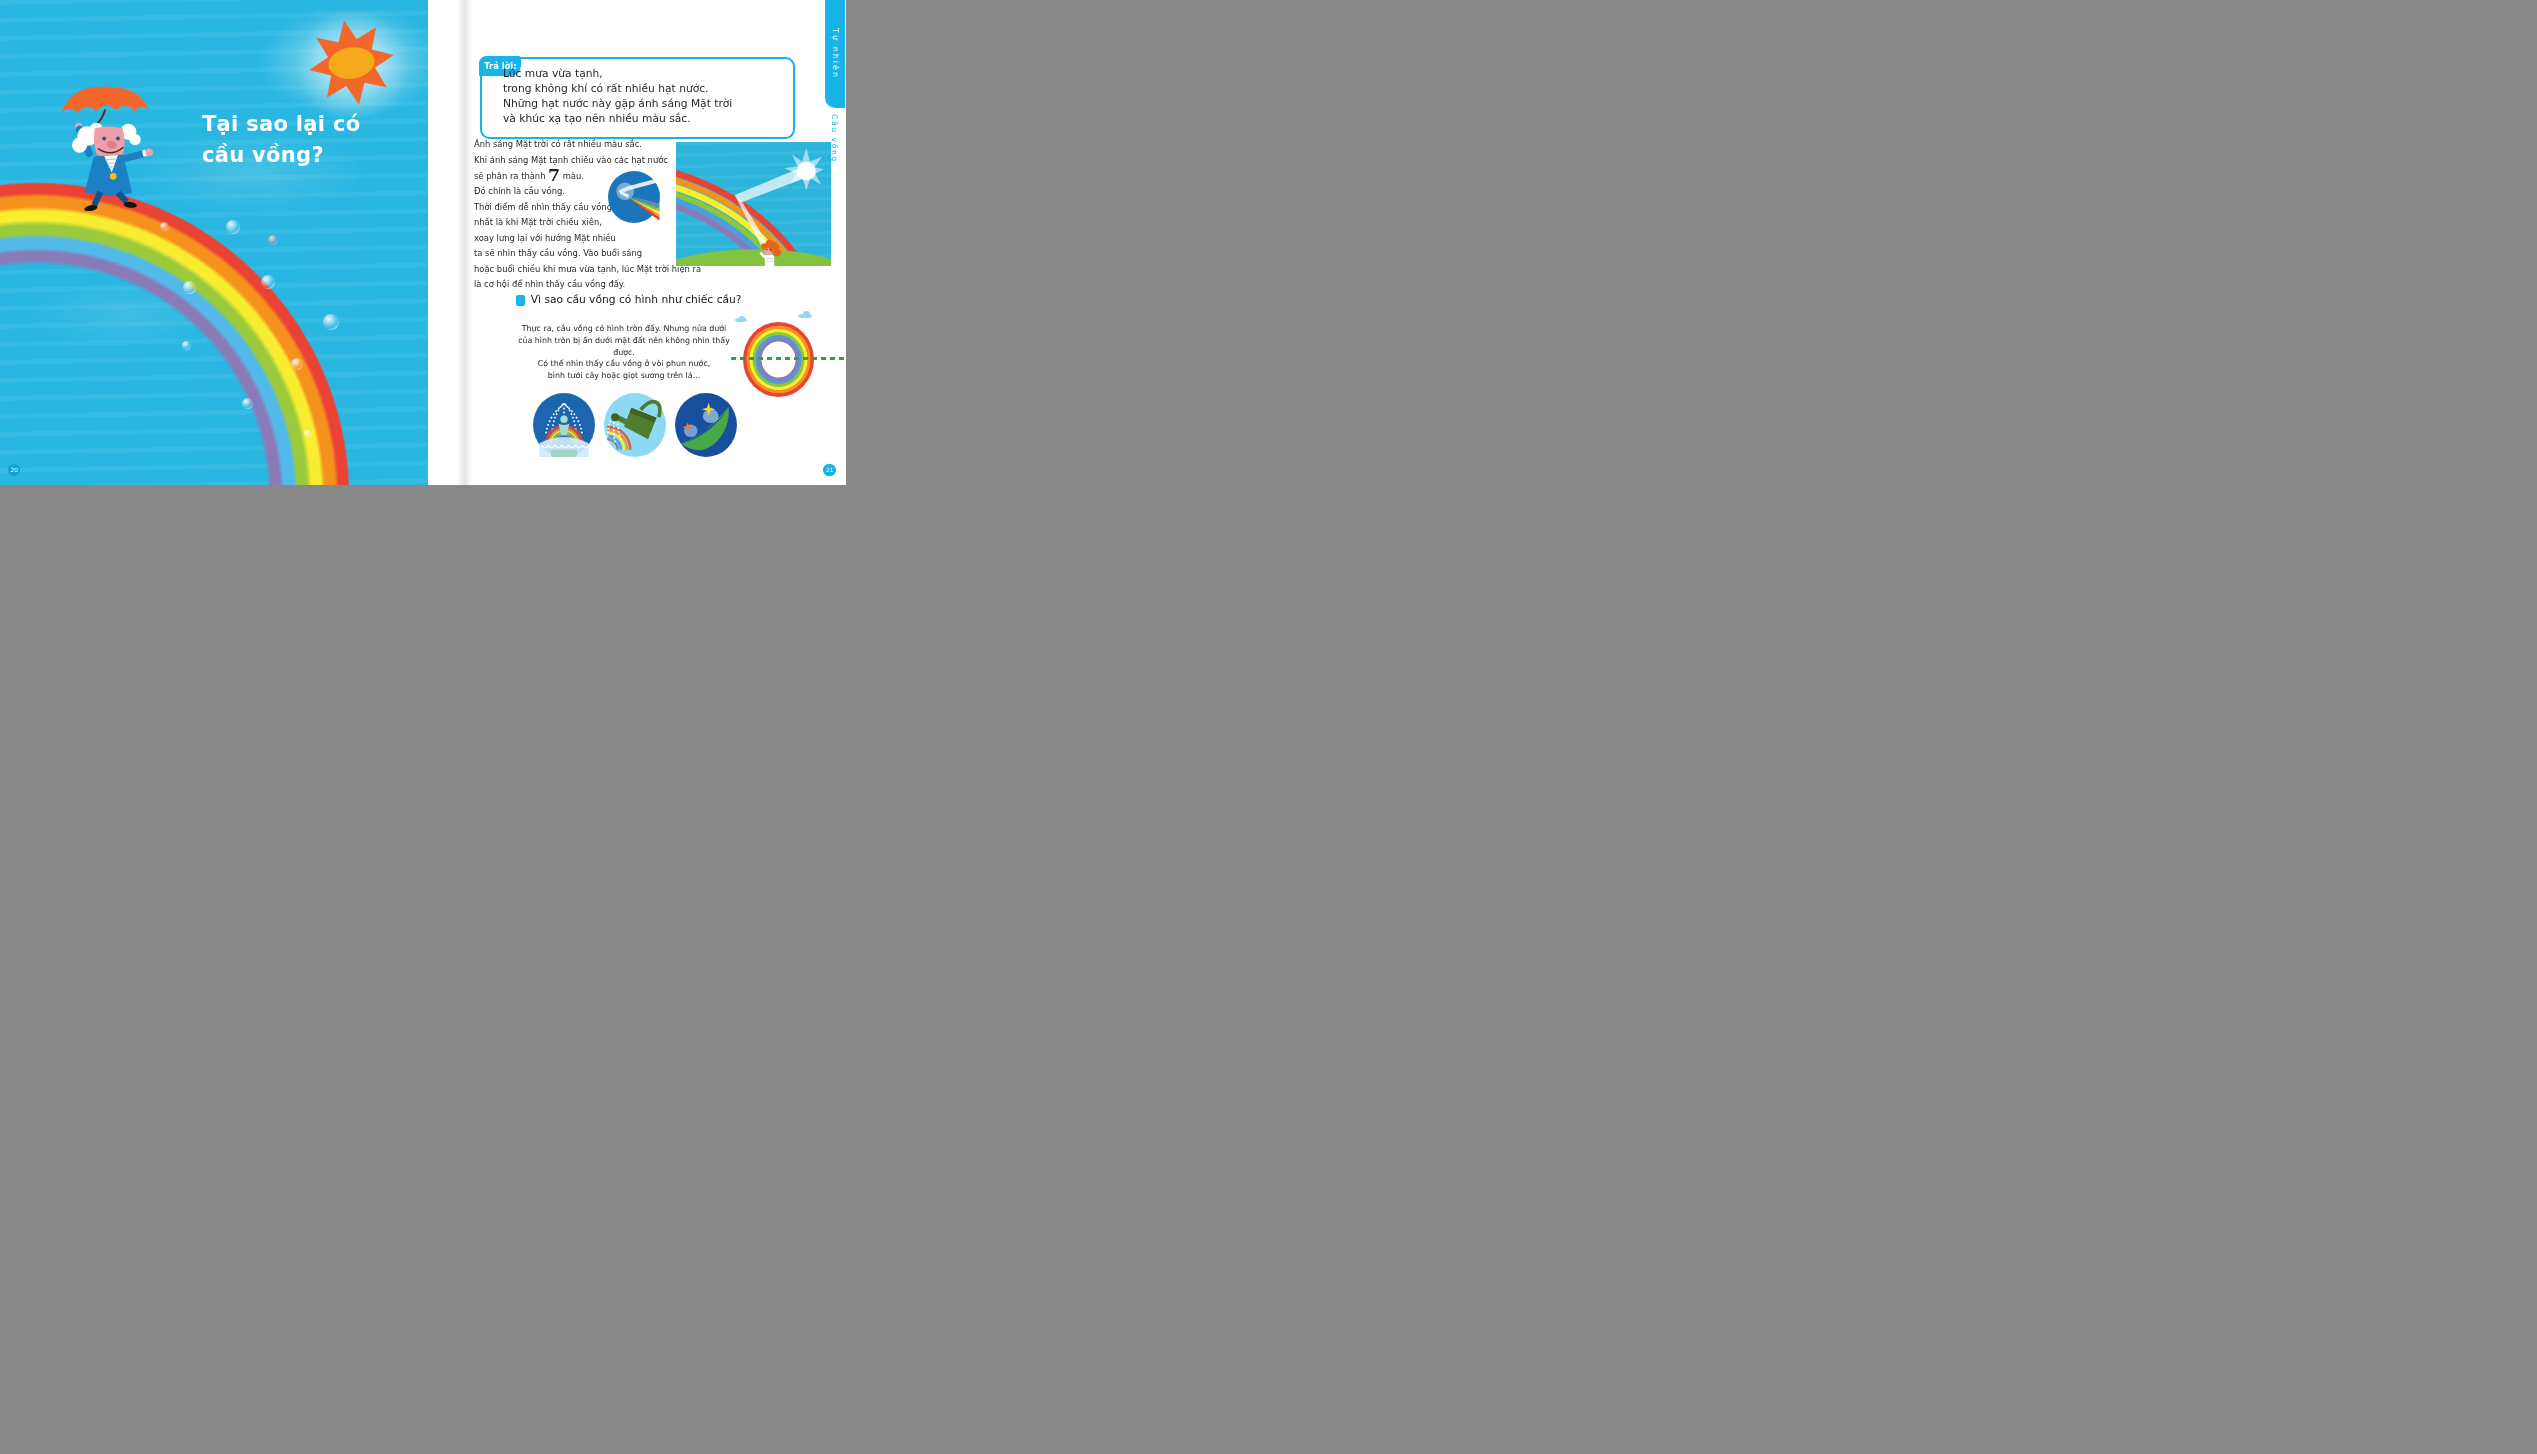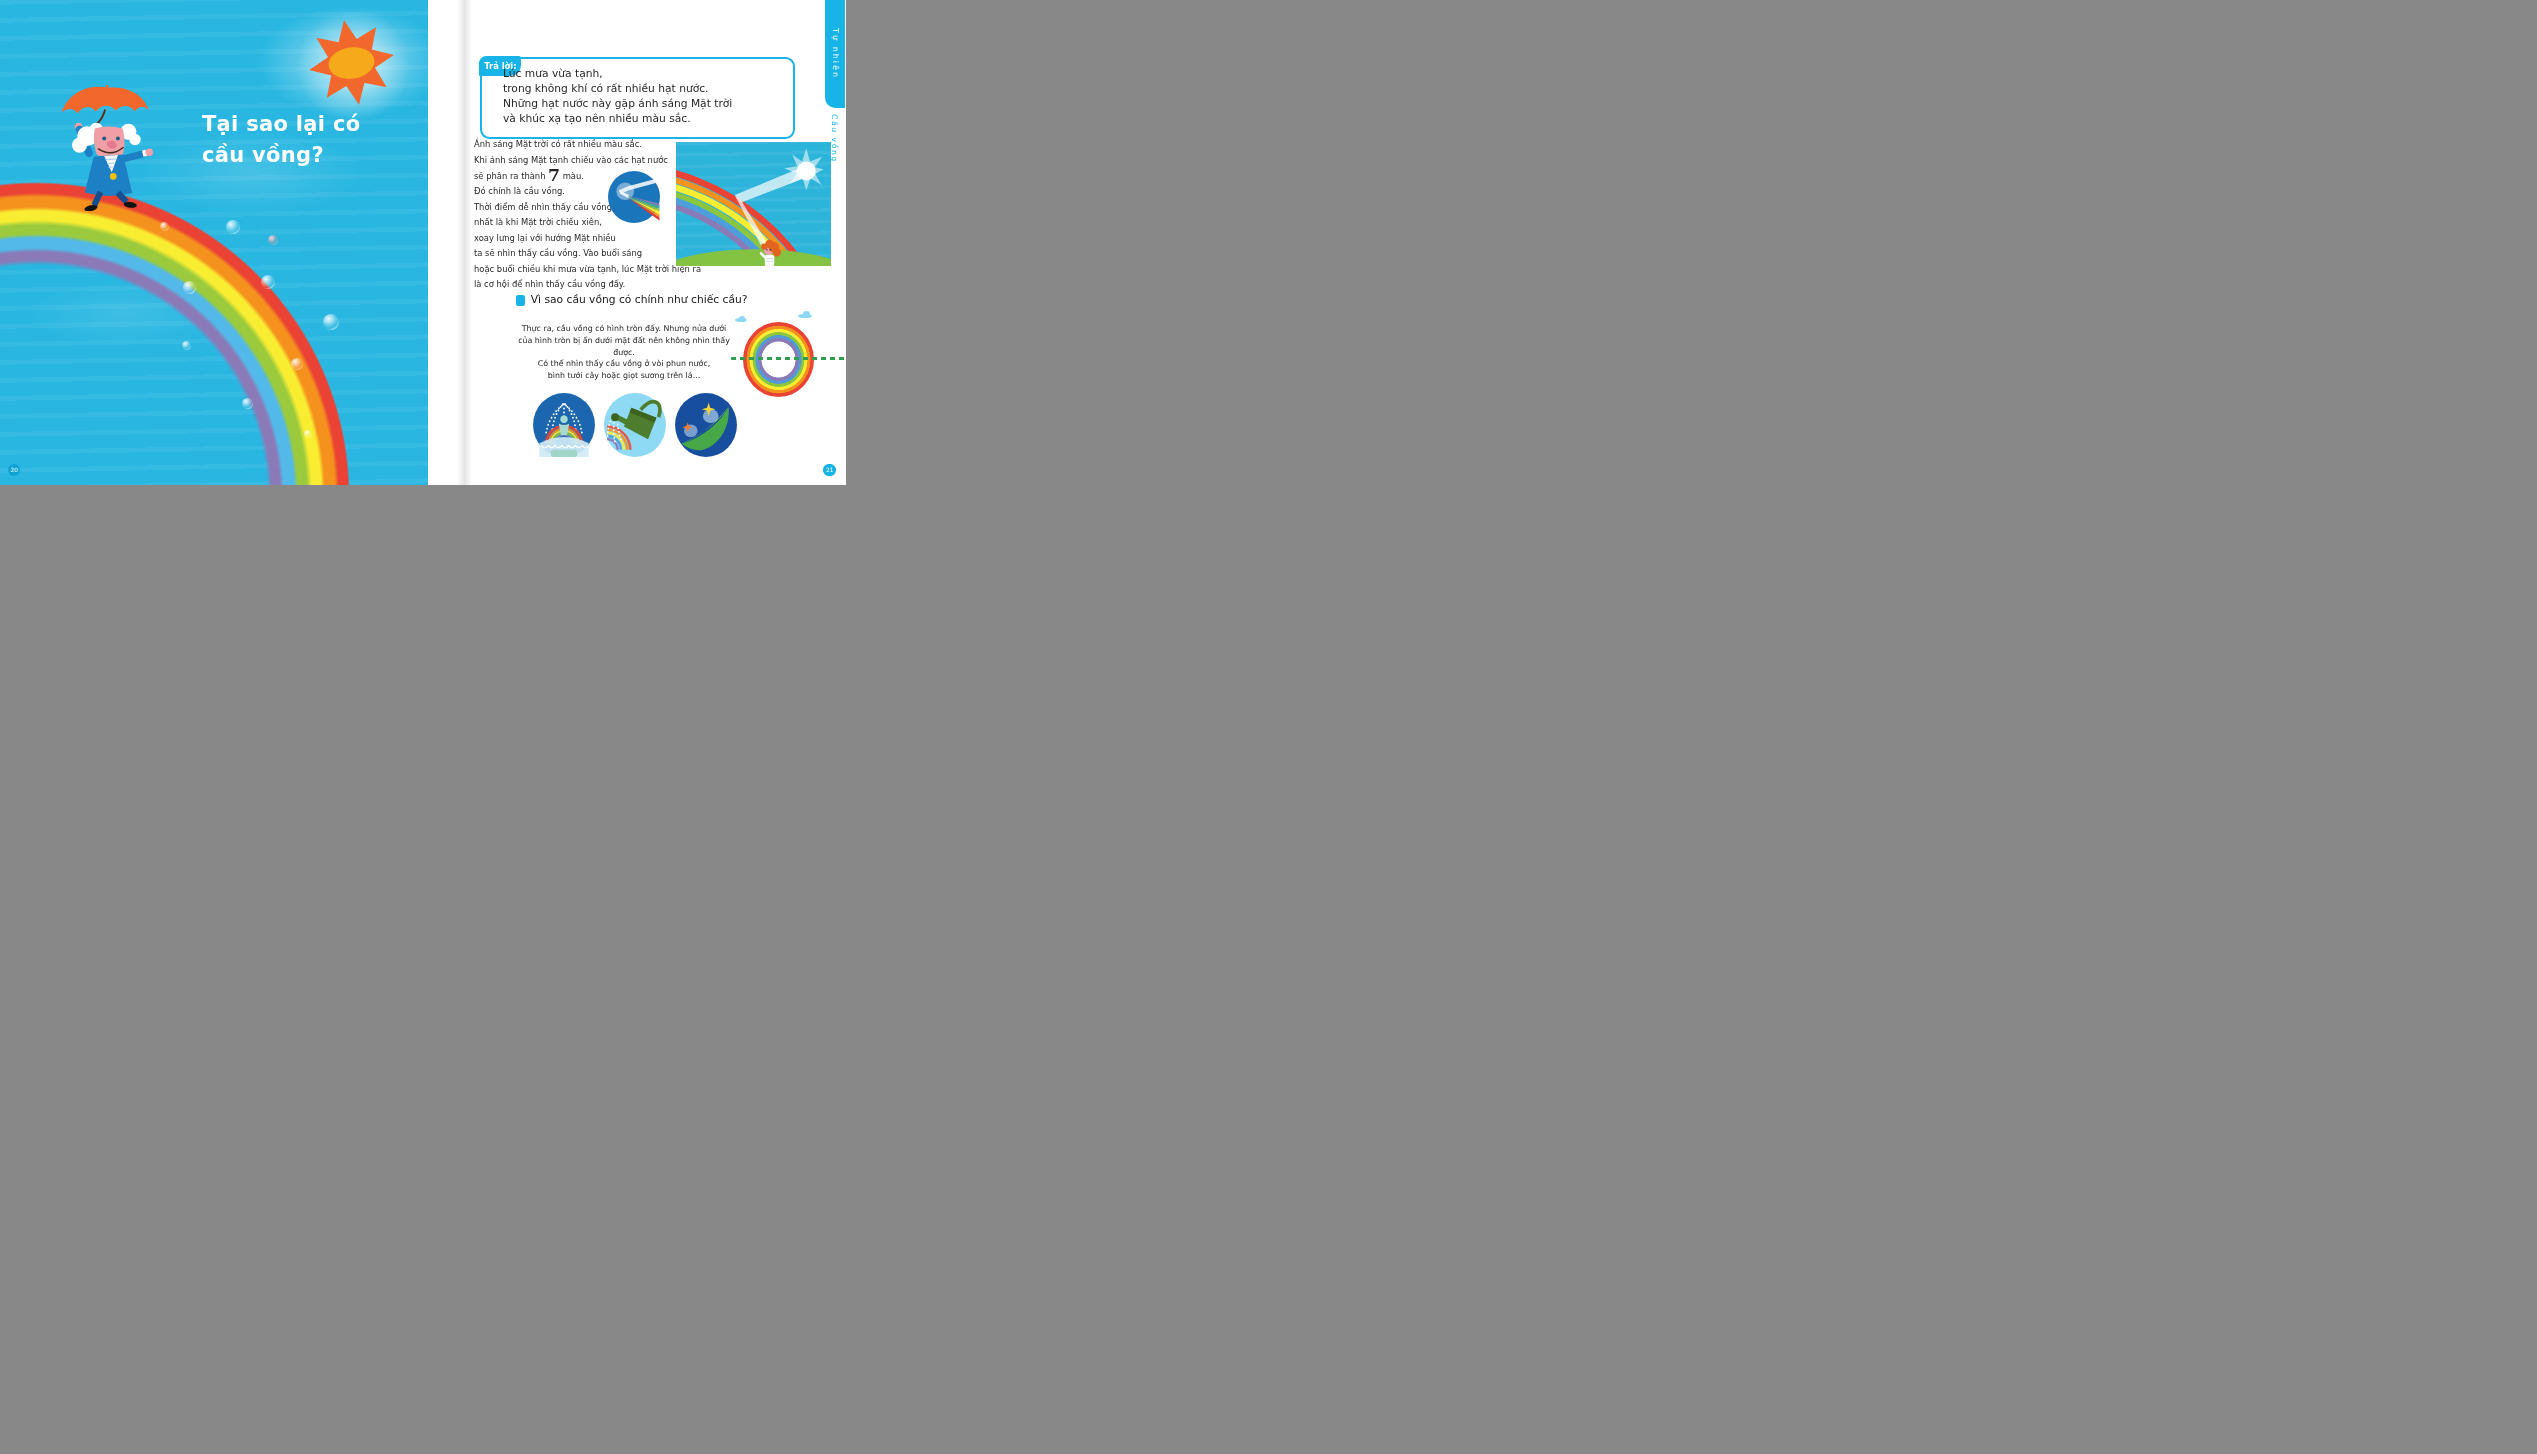--- a/index.html
+++ b/index.html
@@ -246,21 +246,21 @@
           <circle cx="178" cy="194" r="8" fill="#e2641f"></circle>
           <circle cx="168" cy="199" r="6" fill="#e2641f"></circle>
           <circle cx="173" cy="205" r="1.4" fill="#1c3f66"></circle>
           <circle cx="180" cy="205" r="1.4" fill="#1c3f66"></circle>
         </g>
       </svg>
     </div>
 
     <div class="question-row">
       <div class="q-bullet"></div>
-      <div class="q-text">Vì sao cầu vồng có chính như chiếc cầu?</div>
+      <div class="q-text">Vì sao cầu vồng có hình như chiếc cầu?</div>
     </div>
 
     <div class="q-para">
       <div>Thực ra, cầu vồng có hình tròn đấy. Nhưng nửa dưới</div>
       <div>của hình tròn bị ẩn dưới mặt đất nên không nhìn thấy được.</div>
       <div>Có thể nhìn thấy cầu vồng ở vòi phun nước,</div>
       <div>bình tưới cây hoặc giọt sương trên lá...</div>
     </div>
 
     <div class="mini-cloud" style="left:271px;top:316px;width:15.7px;height:6.3px;">

